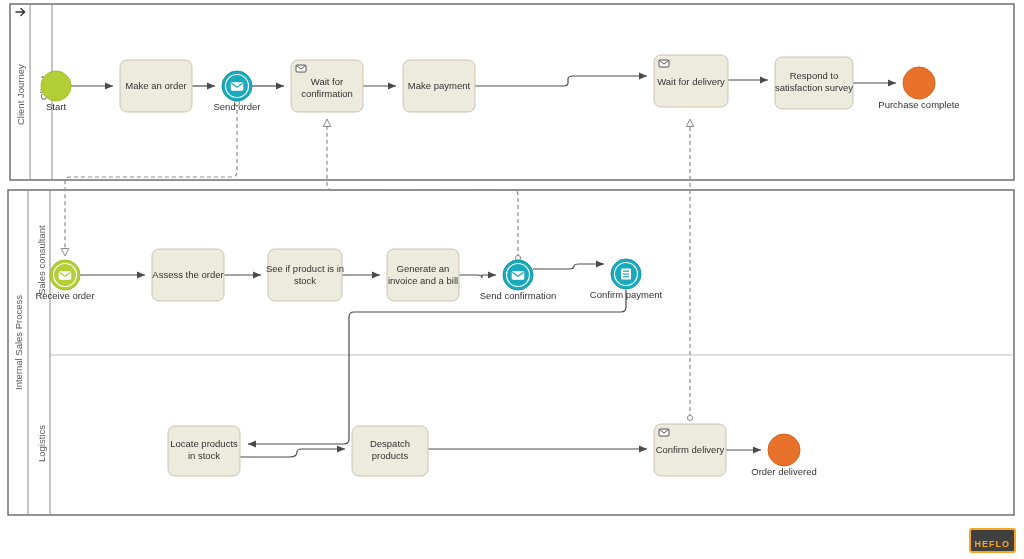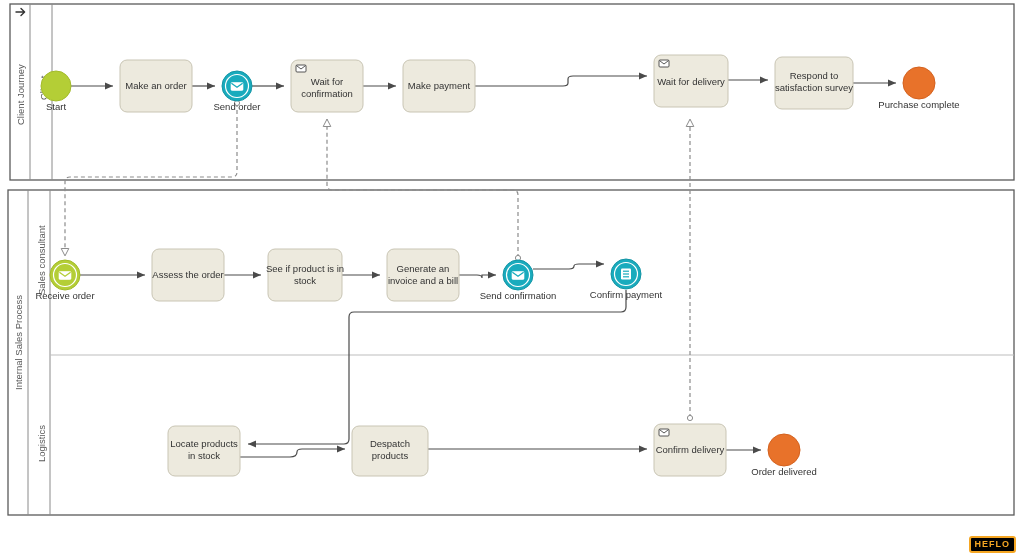--- a/index.html
+++ b/index.html
@@ -70,27 +70,27 @@
     stroke: #8c8c8c;
     stroke-width: 1.2;
     stroke-dasharray: 4 3;
   }
   .heflo-badge {
     position: absolute;
     right: 8px;
     bottom: 6px;
     border: 2px solid #f5a623;
     border-radius: 3px;
-    padding: 1px 4px 1px 4px;
+    padding: 9px 4px 1px 4px;
     color: #f5a623;
     font-size: 9px;
     font-weight: bold;
     letter-spacing: 1px;
     font-family: "Liberation Sans", sans-serif;
-    background: #000000;
+    background: #404040;
     line-height: 11px;
   }
 </style>
 </head>
 <body>
 
 <div id="canvas">
 
   <svg class="diagram" viewBox="0 0 1024 559">
     <defs>

